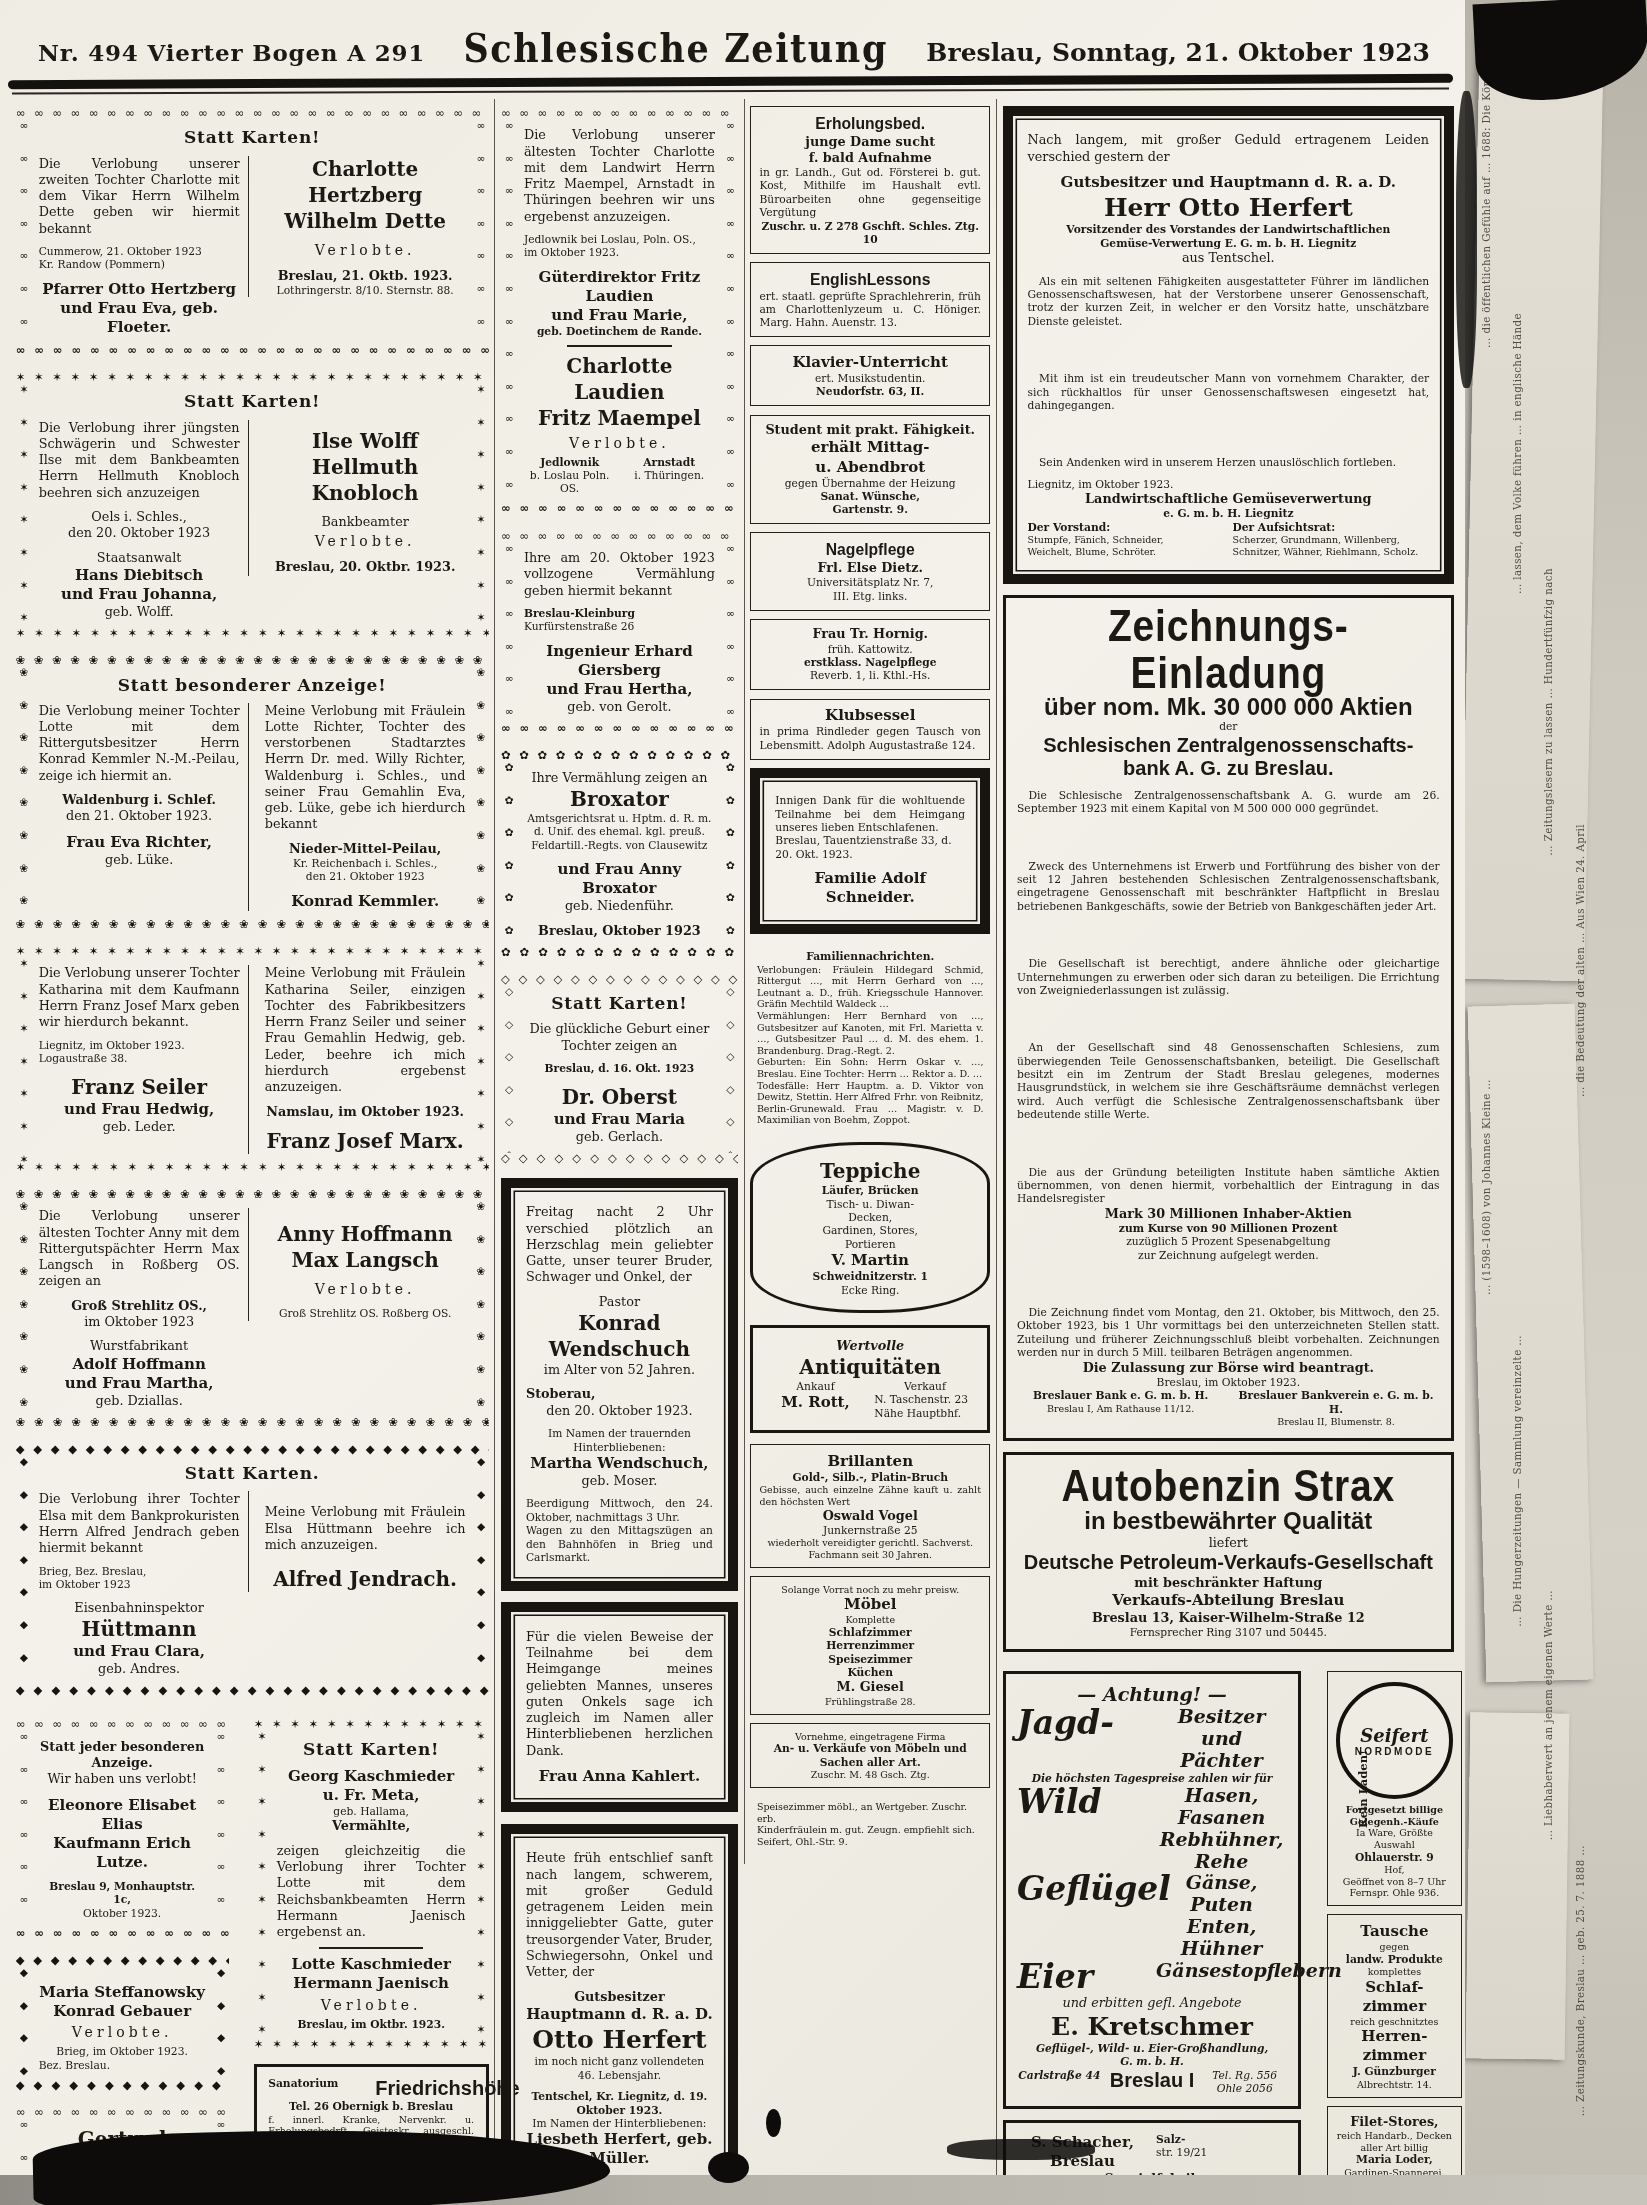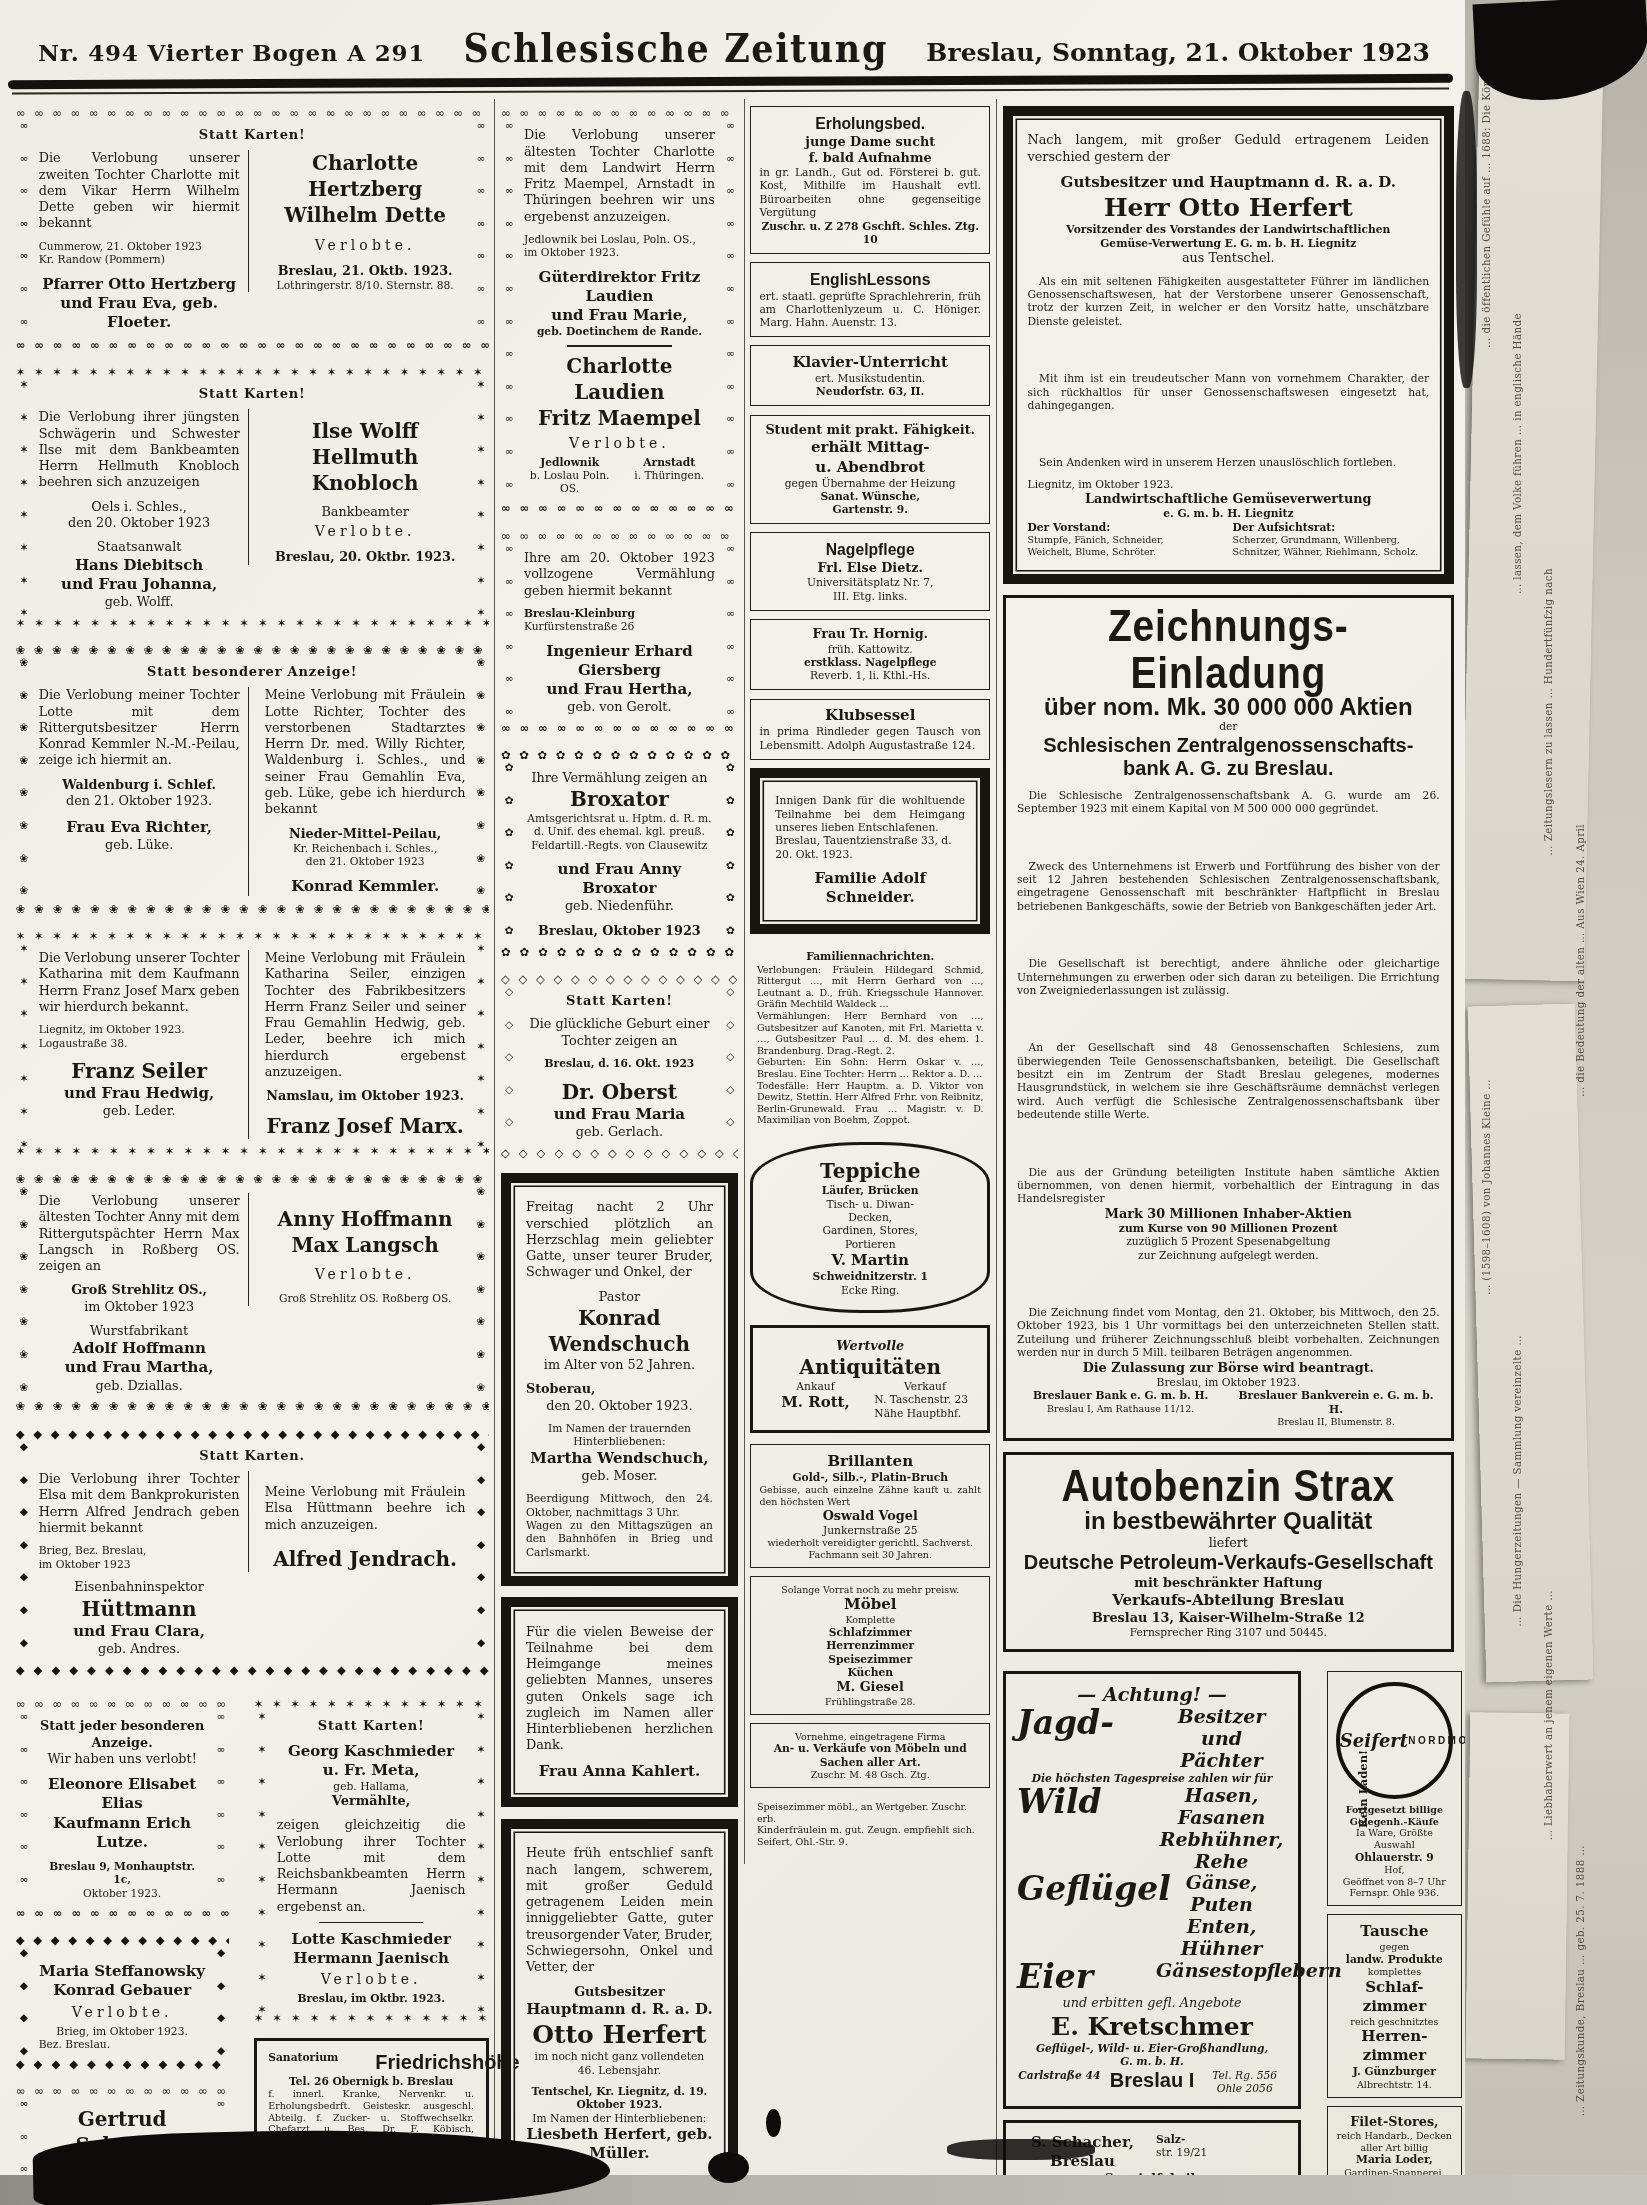--- a/index.html
+++ b/index.html
@@ -32,21 +32,21 @@
   .f-oval{border:3.3px solid #1a1712;border-radius:46% 46% 46% 46% / 24% 24% 24% 24%;padding:13px 15px;}
   .f-mourn{border:10.7px solid #181510;box-shadow:inset 0 0 0 2.5px #efece3,inset 0 0 0 4.1px #181510;padding:16.5px 15px;}
   .f-chain,.f-floral,.f-star,.f-leaf,.f-arrow,.f-diamond{padding:21.4px 23px;}
   .os{position:absolute;color:#181510;overflow:hidden;white-space:nowrap;font-family:"DejaVu Sans",sans-serif;pointer-events:none;}
   .os.t{top:0;left:0;right:0;height:15.7px;font-size:11.5px;letter-spacing:2.5px;line-height:15.7px;}
   .os.b{bottom:0;left:0;right:0;height:15.7px;font-size:11.5px;letter-spacing:2.5px;line-height:15.7px;}
   .os.l{left:0;top:13px;bottom:13px;width:15.7px;writing-mode:vertical-rl;text-orientation:upright;font-size:10.7px;letter-spacing:3.3px;line-height:15.7px;}
   .os.r{right:0;top:13px;bottom:13px;width:15.7px;writing-mode:vertical-rl;text-orientation:upright;font-size:10.7px;letter-spacing:3.3px;line-height:15.7px;}
   
   .ln{font-size:12.8px;line-height:1.27;}
-  .h{font-size:13px;font-weight:bold;text-align:center;margin:0 0 6.6px 0;letter-spacing:0.8px;}
+  .h{font-size:17px;font-weight:bold;text-align:center;margin:0 0 6.6px 0;letter-spacing:0.8px;}
   .c{text-align:center;}
   .b{font-weight:bold;}
   .i{font-style:italic;}
   .j{text-align:justify;text-indent:11.5px;margin-top:44px;}
   .jn{text-align:justify;}
   .sm{font-size:10.7px;line-height:1.25;}
   .xs{font-size:9.5px;line-height:1.22;}
   .n{font-size:20px;font-weight:bold;text-align:center;line-height:1.3;}
   .n2{font-size:25px;font-weight:bold;text-align:center;line-height:1.25;}
   .n3{font-size:15px;font-weight:bold;text-align:center;}
@@ -58,21 +58,21 @@
   .disp3{font-family:"Liberation Sans",sans-serif;font-weight:bold;font-size:20px;text-align:center;line-height:1.18;}
   .disp4{font-family:"Liberation Sans",sans-serif;font-weight:bold;font-size:15.7px;text-align:center;}
   .big-i{font-size:33px;font-weight:bold;font-style:italic;line-height:1.05;}
   .med-i{font-size:19px;font-weight:bold;font-style:italic;text-align:center;line-height:1.15;}
   .adrule{height:1.6px;background:#211d17;width:55%;margin:6.6px auto;}
   .cols{display:flex;gap:8.2px;align-items:flex-start;}
   .cols .cell{flex:1;min-width:0;}
   .cell.vrule{border-left:1.2px solid #2a261f;padding-left:16px;}
   .blockrow{display:flex;gap:22px;align-items:flex-start;}
   .stack{box-sizing:border-box;}
-  .circ{width:109px;height:109px;border:4.1px solid #15120d;border-radius:50%;margin:3.3px auto 5px auto;display:flex;flex-direction:row;align-items:center;justify-content:space-between;background:#efece3;}
+  .circ{width:109px;height:109px;border:4.1px solid #15120d;border-radius:50%;margin:3.3px auto 5px auto;display:flex;flex-direction:column;align-items:center;justify-content:center;background:#efece3;}
   .circ1{font-size:18px;font-weight:bold;font-style:italic;}
   .circ2{font-size:10px;font-weight:bold;letter-spacing:2.5px;font-family:"Liberation Sans",sans-serif;}
   .vert{position:absolute;left:-3.3px;top:50%;transform:translateY(-50%) rotate(-90deg);font-weight:bold;font-size:11.5px;white-space:nowrap;}
   
   .torn{position:absolute;right:0;top:0;width:183px;height:2205px;background:linear-gradient(180deg,#b7b3a9,#cdc9bf 30%,#d6d2c8 70%,#c2beb4);overflow:hidden;}
   .shard{position:absolute;background:linear-gradient(180deg,#e3dfd4,#d9d5ca);box-shadow:-3.3px 1.6px 6.6px rgba(0,0,0,.4);}
   .frag{position:absolute;writing-mode:vertical-rl;text-orientation:mixed;transform:rotate(180deg);font-size:10.3px;color:#3a352d;letter-spacing:0.4px;white-space:nowrap;opacity:.85;}
   
   .blob{position:absolute;background:#0d0c0a;}
   .noise-band{position:absolute;left:0;bottom:0;width:100%;height:30px;background:linear-gradient(90deg,#8f8c85,#b5b2aa 40%,#c7c4bc);}

